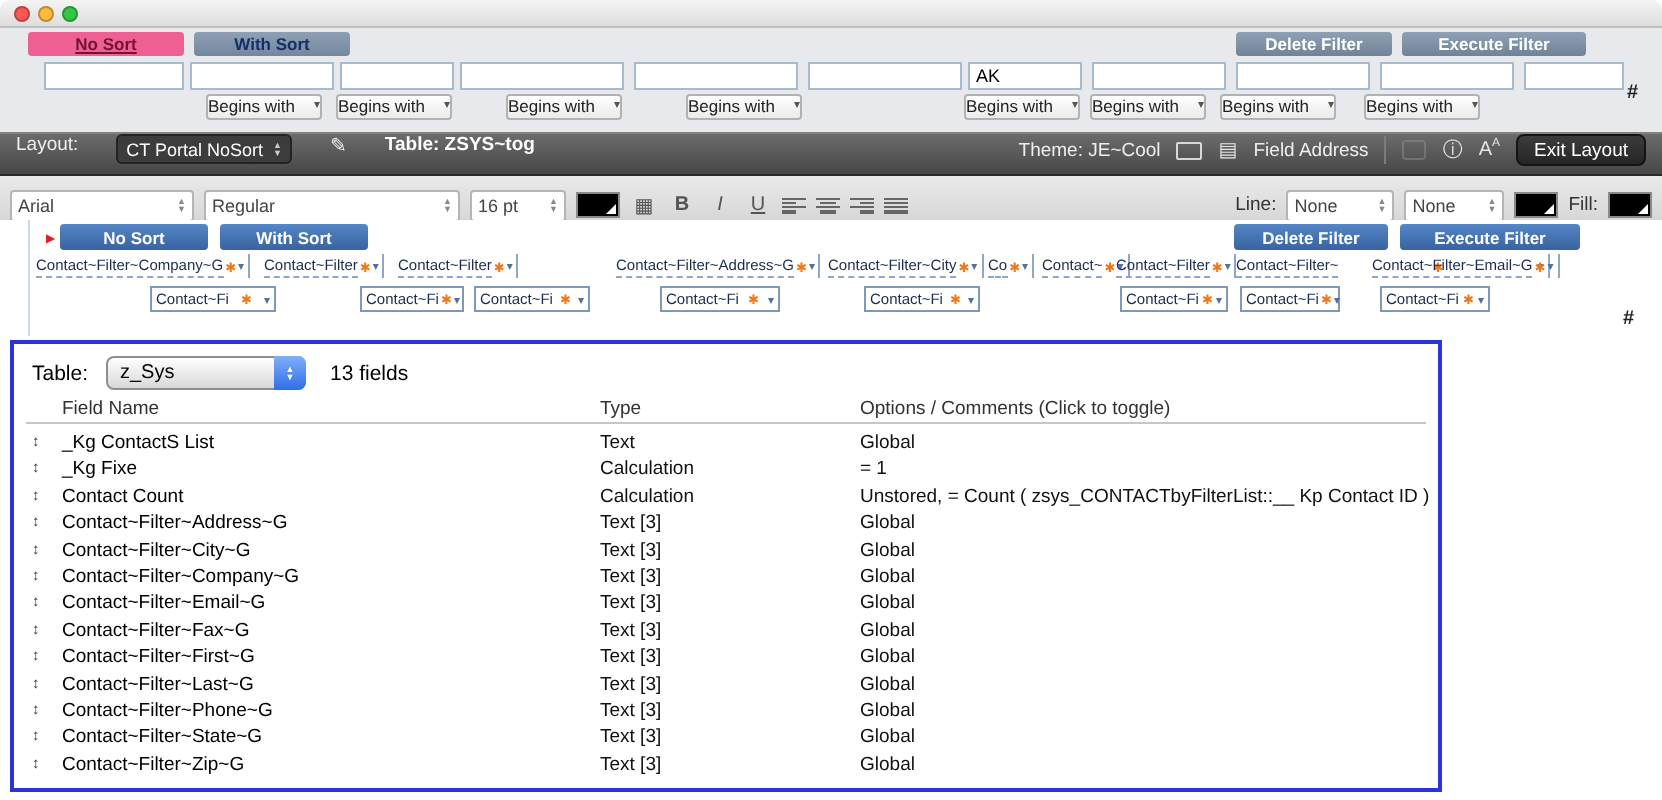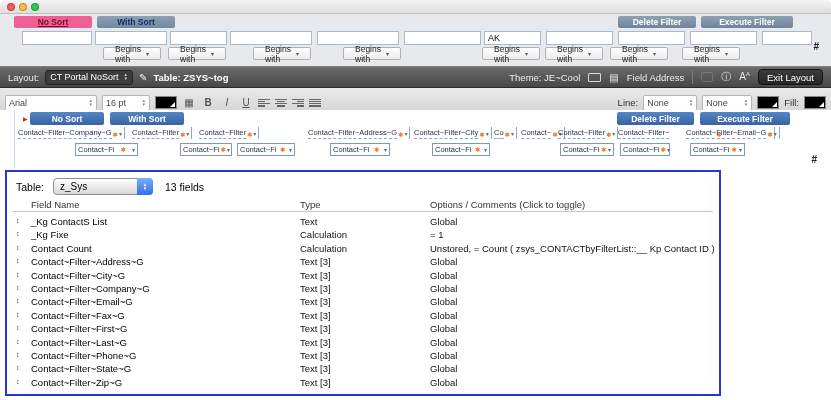--- a/index.html
+++ b/index.html
@@ -22,28 +22,28 @@
     display:flex;align-items:center;justify-content:center;border-radius:2px}
   .nosort-top{left:14px;width:78px;background:#ee5f94;color:#76122e;text-decoration:underline}
   .withsort-top{left:97px;width:78px;background:linear-gradient(#8fa0b4,#72879e);color:#13306b}
   .delete-top{left:618px;width:78px;background:linear-gradient(#8fa0b4,#6f8499);color:#fff}
   .execute-top{left:701px;width:92px;background:linear-gradient(#8fa0b4,#6f8499);color:#fff}
 
   .fin{position:absolute;top:17px;height:14px;background:#fff;border:1px solid #a7bbce;
     font-size:9px;color:#000;padding:1px 3px;line-height:11px}
   .fop{position:absolute;top:33px;height:13px;background:linear-gradient(#fff,#ebebeb);
     border:1px solid #b2b2b2;border-radius:2px;font-size:8.5px;color:#222;
-    display:flex;align-items:center;justify-content:space-between;padding:0 11px;width:58px}
+    display:flex;align-items:flex-start;justify-content:space-between;padding:0 0;width:58px}
   .fop .ar{font-size:6px;color:#555}
   .hash1{position:absolute;right:12px;top:41px;font-size:10px;color:#222;font-weight:bold}
 
   
   .layoutbar{position:absolute;left:0;top:66px;width:831px;height:22px;
     background:linear-gradient(#6b6b6b,#474747);border-top:1px solid #828282;
-    border-bottom:1px solid #2a2a2a;display:flex;align-items:center;gap:6px;
+    border-bottom:1px solid #2a2a2a;display:flex;align-items:flex-start;gap:19px;
     padding:0 8px;color:#eee;font-size:9.5px}
   .lb-popup{background:#3c3c3c;border:1px solid #242424;border-radius:3px;color:#fff;
     font-size:9px;height:15px;display:flex;align-items:center;gap:5px;padding:0 4px}
   .updown{display:flex;flex-direction:column;line-height:4px;font-size:4.5px;color:#ccc}
   .pencil{font-size:10px;color:#eee}
   .lb-bold{font-weight:bold;color:#fff}
   .lb-right{margin-left:auto;display:flex;align-items:center;gap:8px}
   .monitor{width:13px;height:9px;border:1px solid #d8d8d8;border-radius:1px}
   .gridic{font-size:10px;color:#e4e4e4}
   .vdiv{width:1px;height:14px;background:#2e2e2e;border-right:1px solid #7c7c7c}
@@ -207,20 +207,27 @@
 </div>
 
 <div class="formatbar">
   <span class="combo" style="width:92px">
     <span>Arial</span>
     <span class="updown">
         <i>▲</i>
         <i>▼</i>
       </span>
   </span>
+  <span class="combo" style="width:128px">
+    <span>Regular</span>
+    <span class="updown">
+        <i>▲</i>
+        <i>▼</i>
+      </span>
+  </span>
   <span class="combo" style="width:48px">
     <span>16 pt</span>
     <span class="updown">
         <i>▲</i>
         <i>▼</i>
       </span>
   </span>
   <span class="swatch">
       <span class="corner"></span>
     </span>

